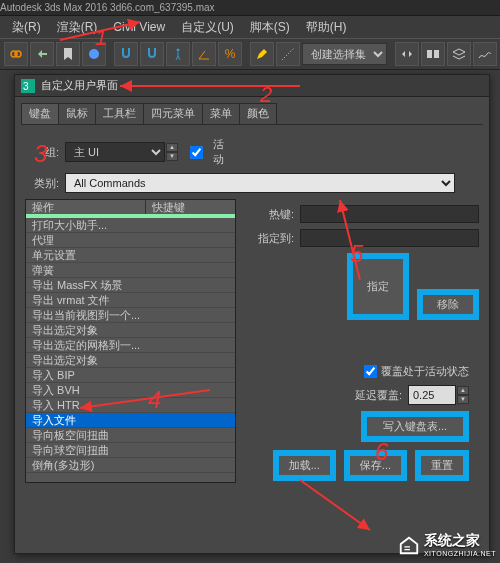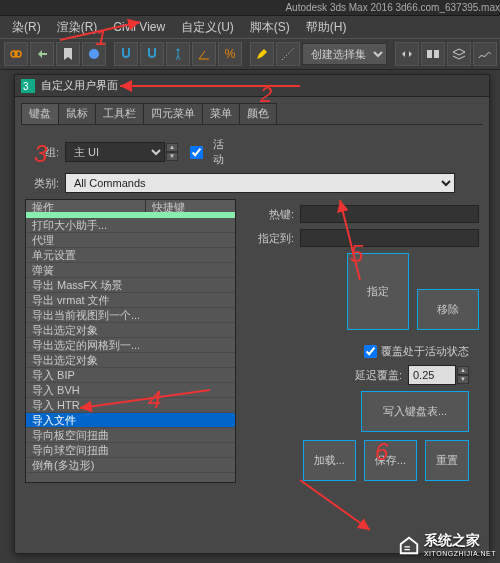--- a/index.html
+++ b/index.html
@@ -10,21 +10,21 @@
     font-size: 11px;
     color: #ccc;
     overflow: hidden;
     position: relative;
   }
   .titlebar {
     height: 16px;
     background: #2b2b2b;
     border-bottom: 1px solid #1a1a1a;
     display: flex;
-    justify-content: flex-end;
+    justify-content: flex-start;
     align-items: center;
     font-size: 10px;
     color: #aaa;
   }
   .menubar {
     height: 22px;
     background: #3b3b3b;
     display: flex;
     align-items: center;
     padding-left: 4px;
@@ -155,21 +155,21 @@
     height: 284px;
     background: #555;
     border: 1px solid #222;
     overflow-x: hidden;
     overflow-y: hidden;
     position: relative;
   }
   .list-header {
     height: 18px;
     background: #5a5a5a;
-    border-bottom: 6px solid #86efac;
+    border-bottom: 4px solid #86efac;
     display: flex;
     font-size: 11px;
   }
   .list-header .col1 { width: 120px; padding-left: 6px; border-right: 1px solid #333; }
   .list-header .col2 { flex: 1; padding-left: 6px; }
   .list-rows {
     position: relative;
   }
   .list-row {
     height: 15px;
@@ -204,24 +204,24 @@
   }
   .rp-input {
     flex: 1;
     height: 18px;
     background: #333;
     border: 1px solid #222;
     color: #ccc;
   }
   .btn {
     background: #555;
-    border: 1px solid #0ea5e9;
+    border: 6px solid #0ea5e9;
     color: #ccc;
     font-size: 11px;
-    padding: 12px 10px;
+    padding: 2px 10px;
     cursor: pointer;
   }
   .btn-row {
     display: flex;
     gap: 8px;
     justify-content: flex-end;
     margin-top: 6px;
   }
   .bottom-right {
     position: absolute;

